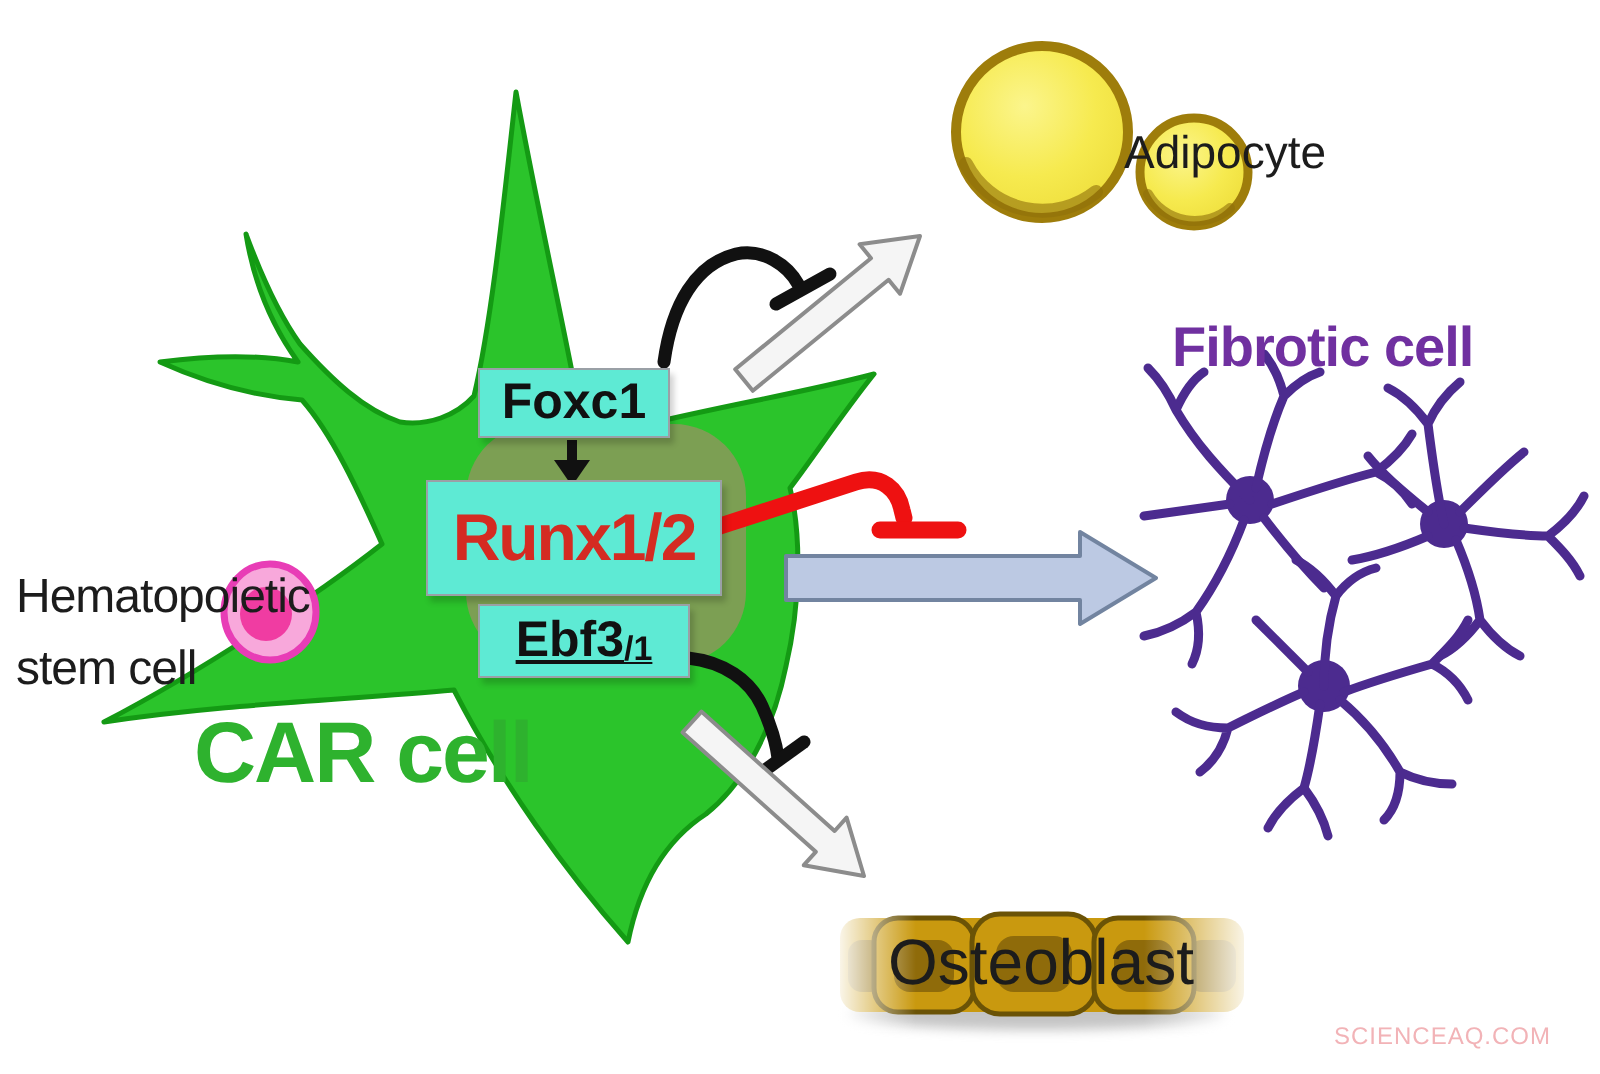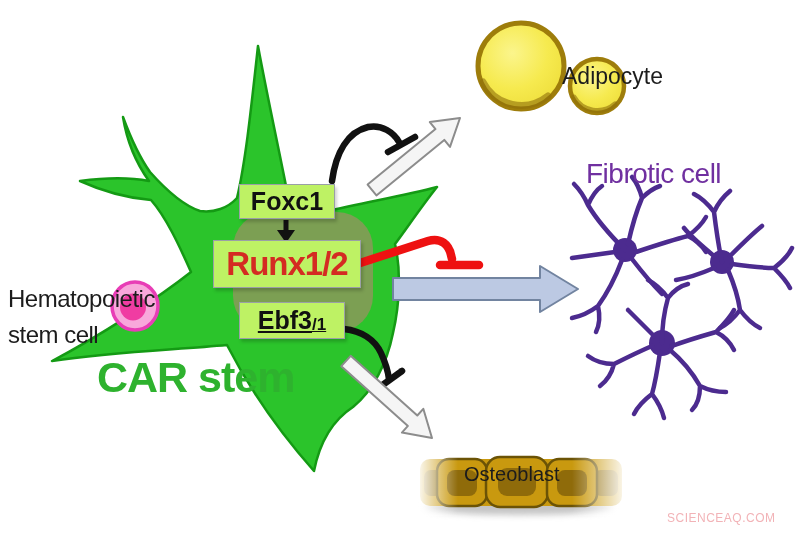--- a/index.html
+++ b/index.html
@@ -8,37 +8,37 @@
     font-family:"Liberation Sans","DejaVu Sans",sans-serif;
   }
   .stage svg.art{position:absolute;left:0;top:0;width:800px;height:537px;}
   .abs{position:absolute;}
   .label{color:var(--label-black,#1c1c1c);margin-top:43px;}
   .hsc-label{
     left:8px;top:238px;width:200px;font-size:24px;line-height:36px;
     white-space:pre-line;letter-spacing:-0.5px;
   }
   .adipocyte-label{left:562px;top:20px;font-size:23px;}
-  .osteoblast-label{left:464px;top:420px;font-size:20px;}
+  .osteoblast-label{left:444px;top:420px;font-size:32px;}
   .fibrotic-label{
-    left:586px;top:158px;font-size:28px;font-weight:normal;
+    left:586px;top:158px;font-size:28px;font-weight:bold;
     color:var(--fibrotic-text,#7030A0);letter-spacing:-0.5px;
   }
   .car-label{
     left:97px;top:353px;font-size:43px;font-weight:bold;
     color:var(--car-text-green,#2EB22E);letter-spacing:-1px;
   }
   .gene-box{
-    position:absolute;background:#bef264;border:1px solid var(--box-border,#9AA0A6);
+    position:absolute;background:#5eead4;border:1px solid var(--box-border,#9AA0A6);
     box-shadow:2px 3px 3px rgba(0,0,0,0.18);
     display:flex;align-items:center;justify-content:center;
     font-weight:bold;box-sizing:border-box;
   }
   .foxc1-box{left:239px;top:184px;width:96px;height:35px;font-size:25px;color:#111;}
-  .runx-box{left:213px;top:240px;width:148px;height:48px;font-size:33px;color:var(--runx-red,#D42B22);letter-spacing:-1px;}
+  .runx-box{left:213px;top:240px;width:148px;height:58px;font-size:33px;color:var(--runx-red,#D42B22);letter-spacing:-1px;}
   .ebf-box{left:239px;top:302px;width:106px;height:37px;font-size:25px;color:#111;text-decoration:underline;}
   .ebf-box .sub{font-size:17px;font-weight:bold;align-self:flex-end;padding-bottom:3px;}
   .watermark{
     left:667px;top:511px;font-size:12px;letter-spacing:0.5px;
     color:var(--watermark-pink,#F2B3B7);
   }
 </style>
 </head>
 <body>
 
@@ -164,21 +164,21 @@
       <rect x="547" y="459" width="50" height="47" rx="12" style="fill:var(--osteo-gold,#C9990F);stroke:var(--osteo-dark,#6B5306)" stroke-width="2.5"></rect>
       <rect x="557" y="470" width="30" height="26" rx="8" style="fill:var(--osteo-nucleus,#5E4607)" opacity="0.55"></rect>
       <rect x="416" y="450" width="42" height="66" fill="url(#fadeL)"></rect>
       <rect x="572" y="450" width="56" height="66" fill="url(#fadeR)"></rect>
     </g>
   </svg>
 
   <div class="abs label hsc-label">Hematopoietic
 stem cell</div>
 
-  <div class="abs car-label">CAR stem</div>
+  <div class="abs car-label">CAR cell</div>
 
   <div class="abs label adipocyte-label">Adipocyte</div>
 
   <div class="abs fibrotic-label">Fibrotic cell</div>
 
   <div class="abs label osteoblast-label">Osteoblast</div>
 
   <div class="gene-box foxc1-box">
     <span>Foxc1</span>
   </div>

